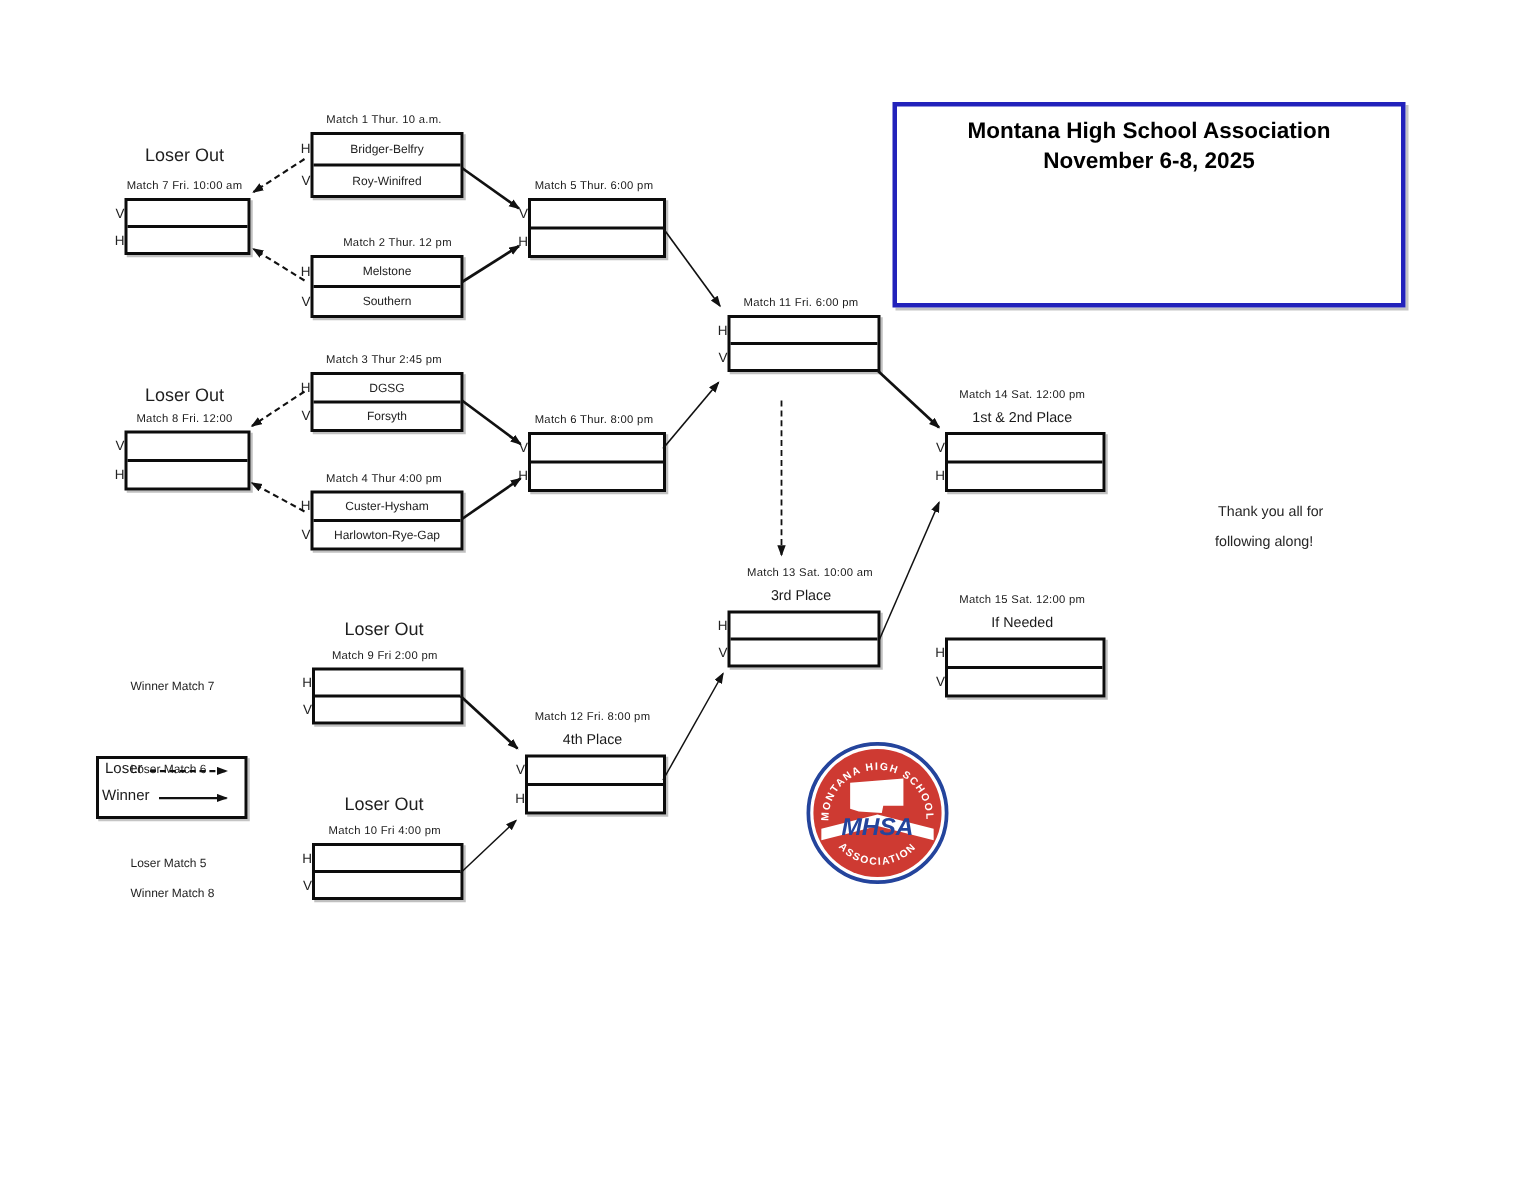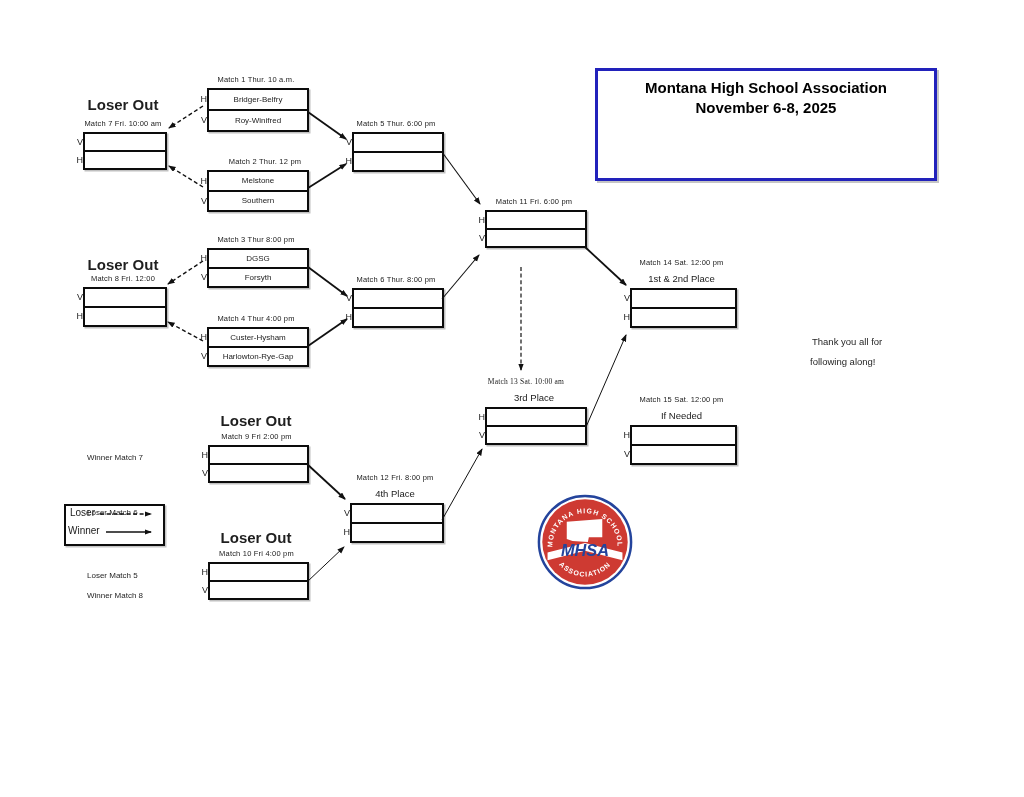--- a/index.html
+++ b/index.html
@@ -5,23 +5,23 @@
   html,body{margin:0;padding:0;background:#fff;}
   body{font-family:"Liberation Sans",sans-serif;}
   #canvas{position:relative;width:1024px;height:797px;background:#ffffff;overflow:hidden;}
   #arrows{position:absolute;left:0;top:0;z-index:6;pointer-events:none;}
   .m-title{position:absolute;font-size:7.5px;color:#1a1a1a;text-align:center;letter-spacing:.2px;z-index:3;}
   .m-sub{position:absolute;font-size:9.5px;color:#1a1a1a;text-align:center;z-index:3;}
   .m-box{position:absolute;background:#fff;border:2px solid #0c0c0c;box-shadow:1.5px 1.5px 0 rgba(140,140,140,.55);z-index:3;}
   .m-cell{font-size:8px;color:#222;text-align:center;overflow:hidden;}
   .m-cell.first{border-bottom:2px solid #0c0c0c;}
   .side{position:absolute;left:-15px;width:13px;text-align:right;font-size:9px;color:#222;}
-  .loser-out{position:absolute;font-size:15px;color:#1f1f1f;text-align:center;z-index:3;font-weight:bold;}
+  .loser-out{position:absolute;font-size:12px;color:#1f1f1f;text-align:center;z-index:3;}
   .note{position:absolute;font-size:8px;color:#1f1f1f;z-index:3;}
-  .title-box{position:absolute;left:595px;top:68px;width:342px;height:113px;border:3px solid #2222bb;background:#fff;box-shadow:2px 2px 0 rgba(140,140,140,.5);text-align:center;padding-top:7px;box-sizing:border-box;z-index:3;}
+  .title-box{position:absolute;left:595px;top:68px;width:342px;height:137px;border:3px solid #2222bb;background:#fff;box-shadow:2px 2px 0 rgba(140,140,140,.5);text-align:center;padding-top:7px;box-sizing:border-box;z-index:3;}
   .title-line{font-size:15px;font-weight:bold;color:#000;line-height:19.5px;}
   .thanks{position:absolute;font-size:9.5px;color:#262626;z-index:3;}
   .legend-box{position:absolute;left:64px;top:504px;width:97px;height:38px;border:2px solid #0c0c0c;background:#fff;box-shadow:1.5px 1.5px 0 rgba(140,140,140,.5);z-index:3;}
   .legend-label{position:absolute;font-size:10px;color:#1a1a1a;z-index:4;}
   .logo{position:absolute;left:537px;top:494px;width:96px;height:96px;z-index:3;}
   .logo text{font-family:"Liberation Sans",sans-serif;}
   .arc{font-size:7.2px;font-weight:bold;letter-spacing:1.1px;fill:#ffffff;}
   .mhsa{font-size:17px;font-weight:bold;font-style:italic;text-anchor:middle;}
 </style>
 </head>
@@ -74,21 +74,21 @@
       <div class="m-cell" style="height: 16px; line-height: 16px;"></div>
       <span class="side" style="top: 18px; line-height: 16px;">H</span>
     </div>
     <div class="m-title" style="left: 312px; top: 119px; width: 168px;">Match 5 Thur. 6:00 pm</div>
     <div class="m-box" style="left: 352px; top: 132px; width: 88px;">
       <div class="m-cell first" style="height: 17px; line-height: 17px;"></div>
       <span class="side" style="top: 0px; line-height: 17px;">V</span>
       <div class="m-cell" style="height: 17px; line-height: 17px;"></div>
       <span class="side" style="top: 19px; line-height: 17px;">H</span>
     </div>
-    <div class="m-title" style="left: 167px; top: 235px; width: 178px;">Match 3 Thur 8:00 pm</div>
+    <div class="m-title" style="left: 167px; top: 235px; width: 178px;">Match 3 Thur 2:45 pm</div>
     <div class="m-box" style="left: 207px; top: 248px; width: 98px;">
       <div class="m-cell first" style="height: 17px; line-height: 17px;">DGSG</div>
       <span class="side" style="top: 0px; line-height: 17px;">H</span>
       <div class="m-cell" style="height: 17px; line-height: 17px;">Forsyth</div>
       <span class="side" style="top: 19px; line-height: 17px;">V</span>
     </div>
     <div class="m-title" style="left: 43px; top: 274px; width: 160px;">Match 8 Fri. 12:00</div>
     <div class="m-box" style="left: 83px; top: 287px; width: 80px;">
       <div class="m-cell first" style="height: 17px; line-height: 17px;"></div>
       <span class="side" style="top: 0px; line-height: 17px;">V</span>
@@ -117,21 +117,21 @@
       <span class="side" style="top: 18px; line-height: 16px;">V</span>
     </div>
     <div class="m-title" style="left: 590px; top: 258px; width: 183px;">Match 14 Sat. 12:00 pm</div>
     <div class="m-sub" style="left: 590px; top: 273px; width: 183px;">1st &amp; 2nd Place</div>
     <div class="m-box" style="left: 630px; top: 288px; width: 103px;">
       <div class="m-cell first" style="height: 17px; line-height: 17px;"></div>
       <span class="side" style="top: 0px; line-height: 17px;">V</span>
       <div class="m-cell" style="height: 17px; line-height: 17px;"></div>
       <span class="side" style="top: 19px; line-height: 17px;">H</span>
     </div>
-    <div class="m-title" style="left: 437px; top: 377px; width: 178px; font-family: Liberation Serif, serif;">Match 13 Sat. 10:00 am</div>
+    <div class="m-title" style="left: 451px; top: 377px; width: 178px;">Match 13 Sat. 10:00 am</div>
     <div class="m-sub" style="left: 445px; top: 392px; width: 178px;">3rd Place</div>
     <div class="m-box" style="left: 485px; top: 407px; width: 98px;">
       <div class="m-cell first" style="height: 16px; line-height: 16px;"></div>
       <span class="side" style="top: 0px; line-height: 16px;">H</span>
       <div class="m-cell" style="height: 16px; line-height: 16px;"></div>
       <span class="side" style="top: 18px; line-height: 16px;">V</span>
     </div>
     <div class="m-title" style="left: 590px; top: 395px; width: 183px;">Match 15 Sat. 12:00 pm</div>
     <div class="m-sub" style="left: 590px; top: 410px; width: 183px;">If Needed</div>
     <div class="m-box" style="left: 630px; top: 425px; width: 103px;">

